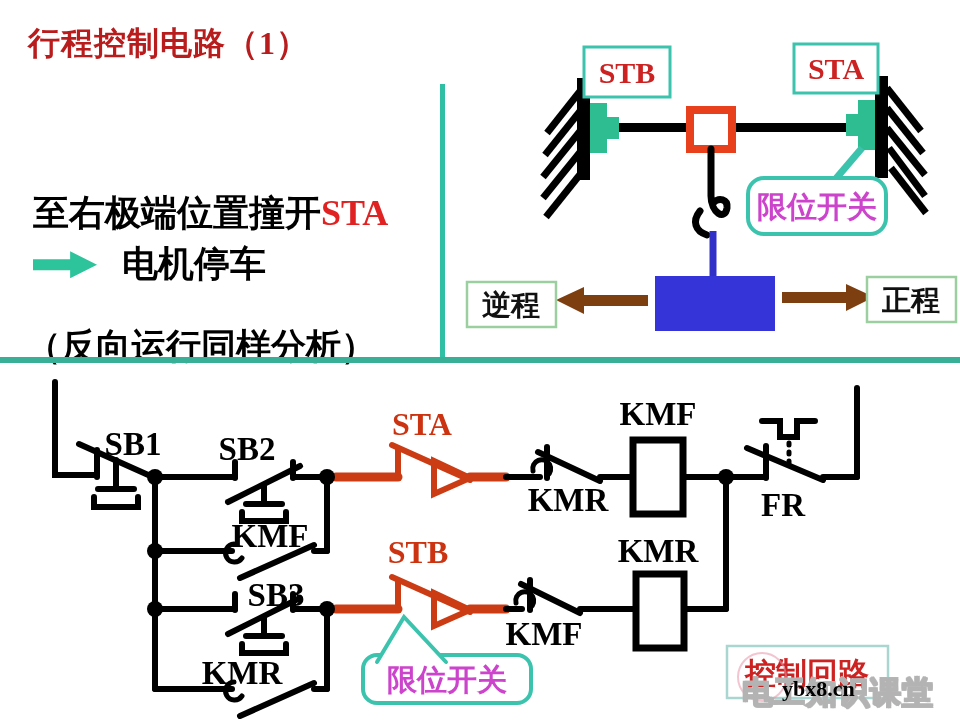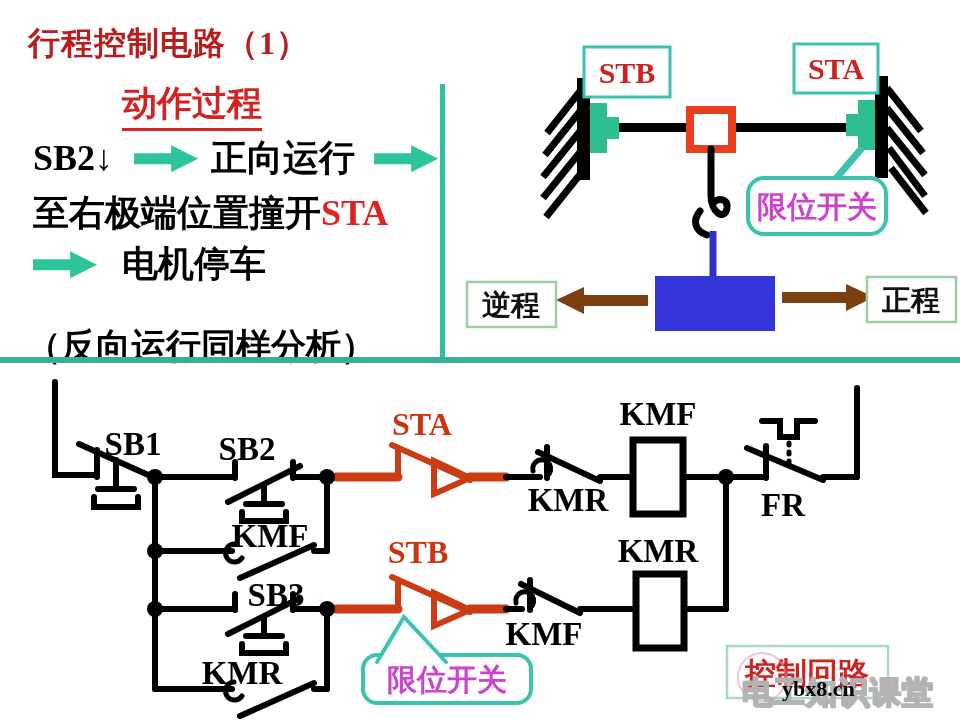--- a/index.html
+++ b/index.html
@@ -30,28 +30,21 @@
            white-space:nowrap;margin-top:24px;}
   .wm-site{left:782px;top:676px;font-size:22px;font-weight:bold;color:#000000;
            font-family:"Liberation Serif",serif;}
 </style>
 </head>
 <body>
 
 <div class="slide">
 
   <div class="abs title">行程控制电路（1）</div>
-  <div class="abs subtitle">动作过程</div>
-
-  <div class="abs tline" style="left:33px;top:134px;">
-    <span>SB2↓</span>
-    <span class="block-arrow" style="margin:0 4px 6px 12px;"></span>
-    <span>正向运行</span>
-    <span class="block-arrow" style="margin:0 0 6px 10px;"></span>
-  </div>
+
 
   <div class="abs tline" style="left:33px;top:240px;">
     <span class="block-arrow" style="margin:0 16px 6px 0;"></span>
     <span>电机停车</span>
   </div>
 
   <div class="abs tline" style="left:33px;top:189px;">
     <span>至右极端位置撞开</span><span class="red">STA</span>
   </div>
 

